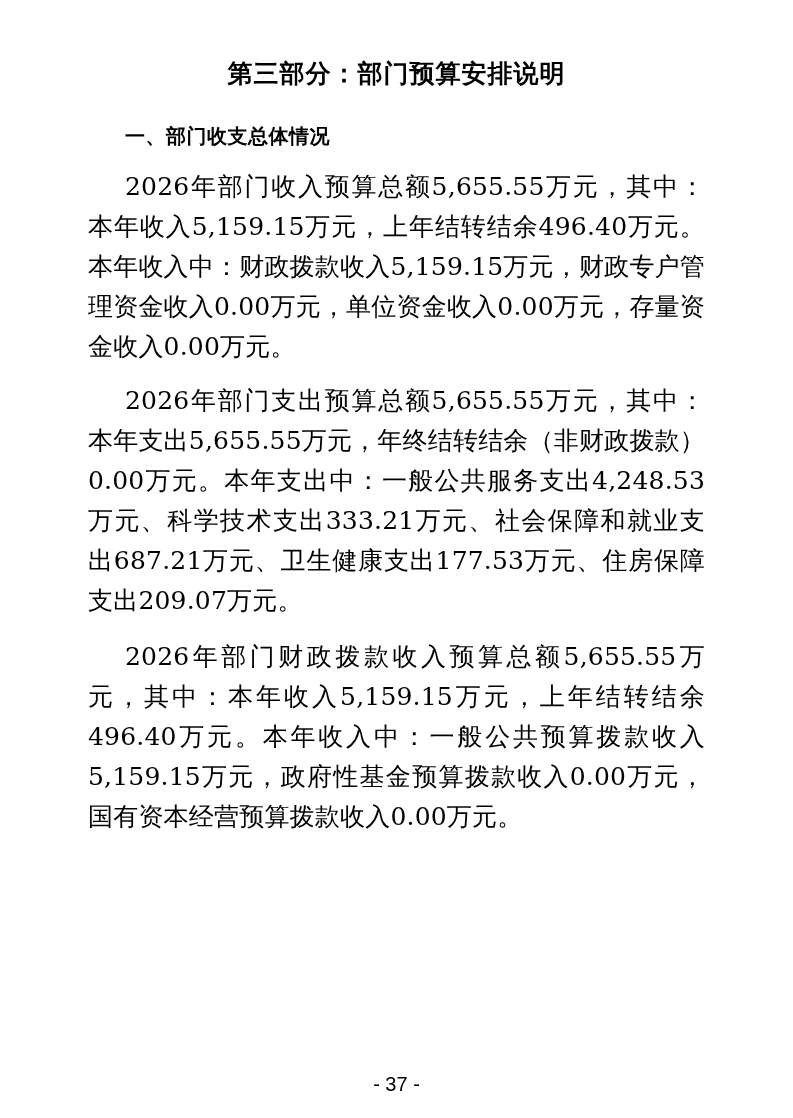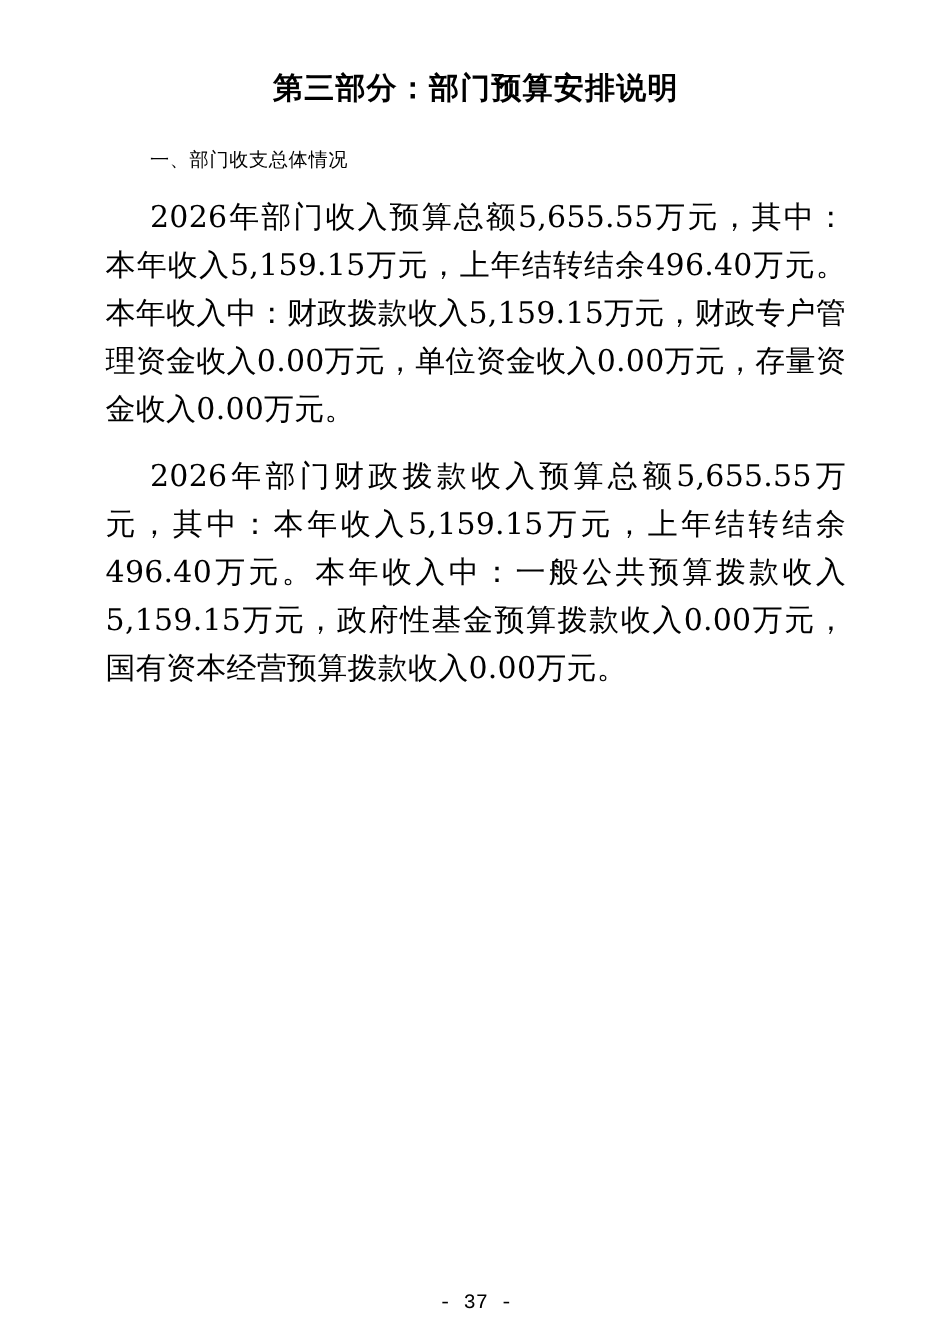--- a/index.html
+++ b/index.html
@@ -28,22 +28,22 @@
     text-align: center;
     font-family: "DejaVu Sans", "Liberation Sans", sans-serif;
     font-weight: bold;
     font-size: 25px;
     letter-spacing: 1px;
     margin: 14px 0 0 0;
     line-height: 1.4;
   }
   .section-heading {
     font-family: "DejaVu Sans", "Liberation Sans", sans-serif;
-    font-weight: normal;
-    font-size: 16px;
+    font-weight: bold;
+    font-size: 20px;
     margin: 30px 0 0 0;
     text-indent: 37px;
     letter-spacing: 0.5px;
     line-height: 1.5;
   }
   .para {
     font-size: 25px;
     line-height: 40px;
     margin: 14px 0 0 0;
     text-indent: 37px;
@@ -53,35 +53,36 @@
   }
   .para.first-after-heading {
     margin-top: 16px;
   }
   .page-number {
     position: absolute;
     left: 0;
     right: 0;
     bottom: 22px;
     text-align: center;
-    font-size: 17px;
-    font-family: Liberation Mono, monospace;
+    font-size: 20px;
+    font-family: Liberation Sans, sans-serif;
   }
 </style>
 </head>
 <body>
 
 <div class="page">
 
   <h1 class="doc-title">第三部分：部门预算安排说明</h1>
 
   <h2 class="section-heading">一、部门收支总体情况</h2>
 
   <p class="para first-after-heading">2026年部门收入预算总额5,655.55万元，其中：本年收入5,159.15万元，上年结转结余496.40万元。本年收入中：财政拨款收入5,159.15万元，财政专户管理资金收入0.00万元，单位资金收入0.00万元，存量资金收入0.00万元。</p>
 
+  <p class="para">2026年部门支出预算总额5,655.55万元，其中：本年支出5,655.55万元，年终结转结余（非财政拨款）0.00万元。本年支出中：一般公共服务支出4,248.53万元、科学技术支出333.21万元、社会保障和就业支出687.21万元、卫生健康支出177.53万元、住房保障支出209.07万元。</p>
 
 
 
   <p class="para first-after-heading">2026年部门财政拨款收入预算总额5,655.55万元，其中：本年收入5,159.15万元，上年结转结余496.40万元。本年收入中：一般公共预算拨款收入5,159.15万元，政府性基金预算拨款收入0.00万元，国有资本经营预算拨款收入0.00万元。</p>
 
   <div class="page-number">- 37 -</div>
 
 </div>
 
 </body></html>

